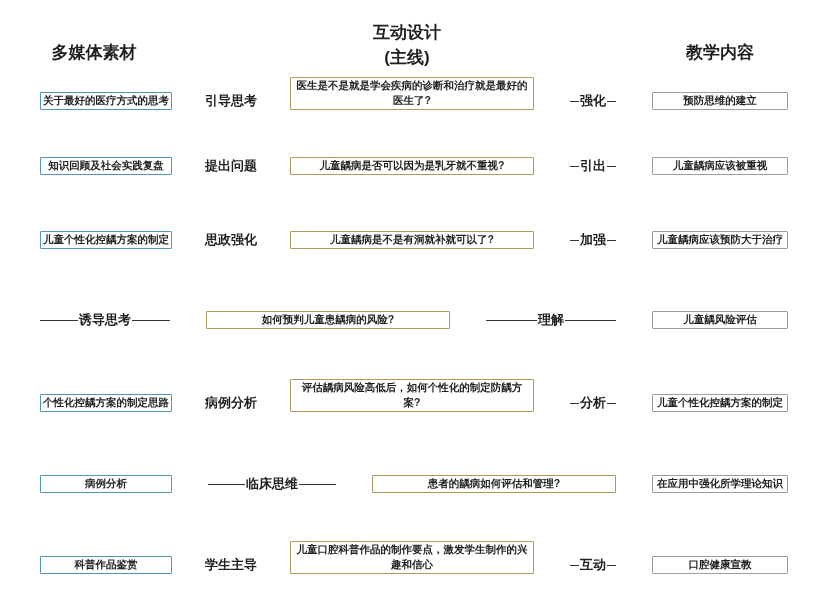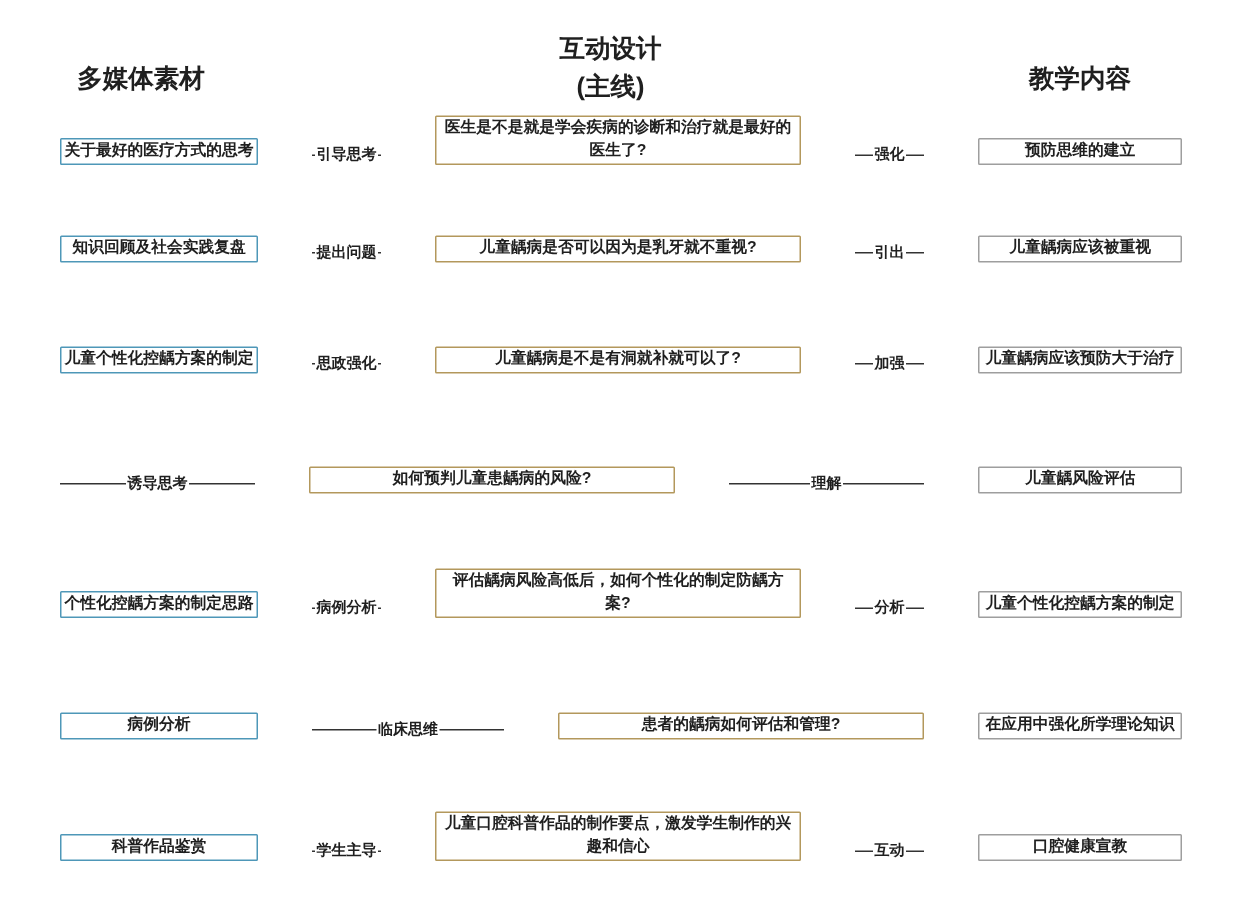--- a/index.html
+++ b/index.html
@@ -79,21 +79,21 @@
     position: absolute;
     left: 0;
     right: 0;
     top: 50%;
     border-top: 1px solid var(--connector, #333333);
   }
   .connector .label {
     position: relative;
     background: #ffffff;
     padding: 0 1px;
-    font-size: 10px;
+    font-size: 13px;
     font-weight: 600;
     white-space: nowrap;
     color: var(--text, #1f1f1f);
   }
 </style>
 </head>
 <body>
 
 <div class="col-header header-left">多媒体素材</div>
 <div class="col-header header-mid">

